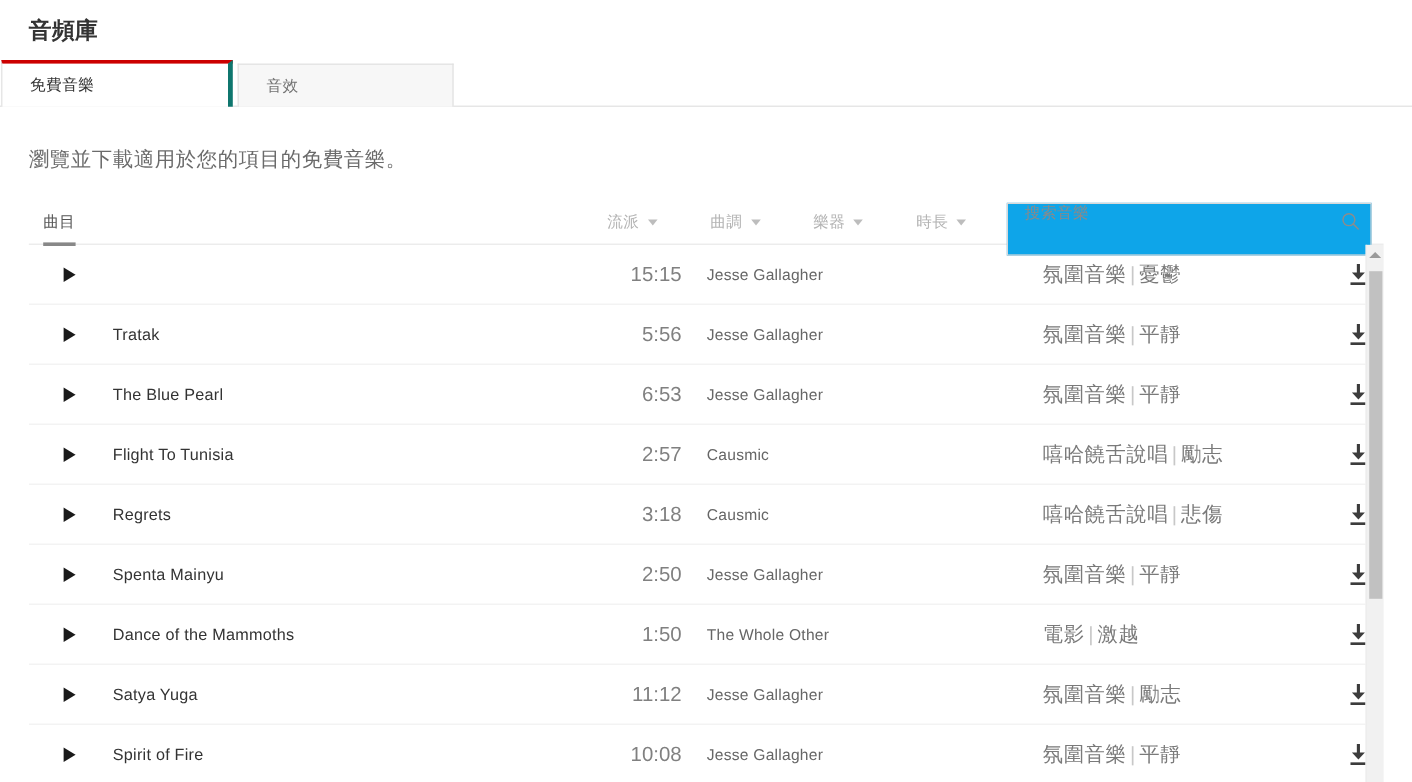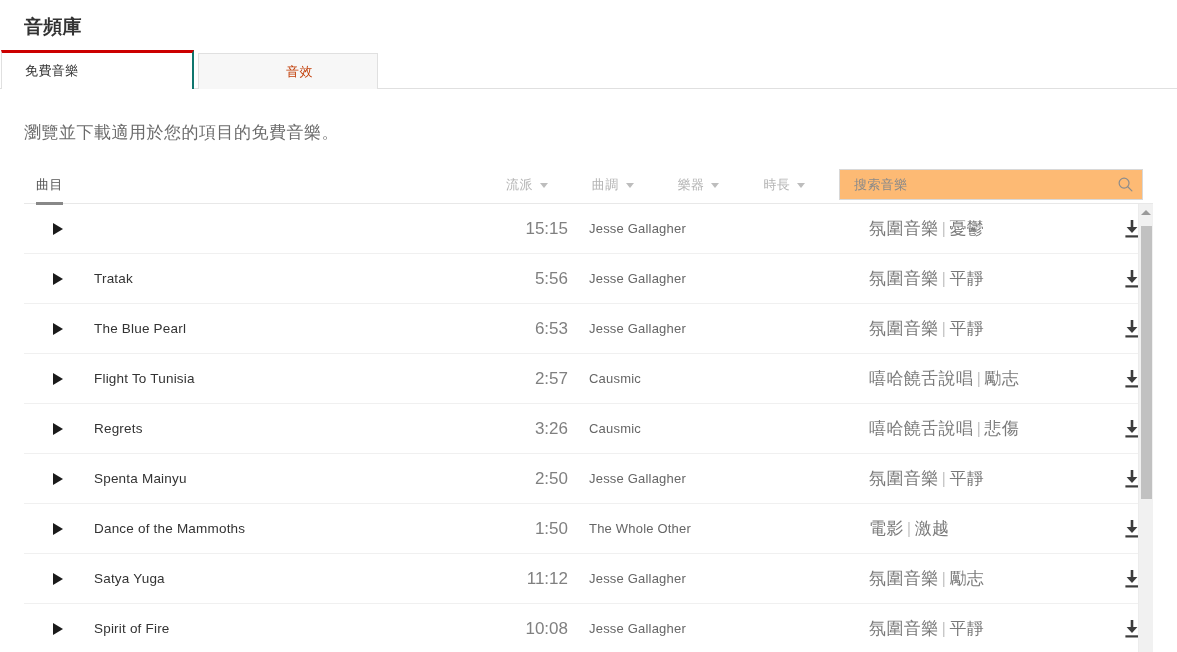--- a/index.html
+++ b/index.html
@@ -54,34 +54,33 @@
     letter-spacing: .4px;
     cursor: pointer;
     user-select: none;
   }
   .tab.active {
     width: 193px;
     padding-left: 23px;
     background: #ffffff;
     color: #333333;
     border-left: 1px solid #e0e0e0;
-    border-right: 2px solid #0f766e;
+    border-right: 4px solid #0f766e;
     border-top: 3px solid #cc0000;
   }
   .tab.inactive {
     width: 180px;
     margin-left: 4px;
     padding-left: 23px;
     background: #f7f7f7;
-    color: #c2410c;
+    color: #737373;
     border: 1px solid #e0e0e0;
     border-bottom: none;
     align-self: flex-end;
     height: 36px;
-    justify-content: center;
   }
 
   
   .subtitle {
     margin: 0;
     padding: 32px 0 0 24px;
     font-size: 17px;
     font-weight: 400;
     color: #6b6b6b;
     letter-spacing: .5px;
@@ -142,26 +141,26 @@
     border-right: 4px solid transparent;
     border-top: 5px solid #bdbdbd;
     display: inline-block;
   }
 
   .search-wrap {
     position: absolute;
     right: 10px;
     top: 3px;
     width: 304px;
-    height: 31px;
+    height: 44px;
     border: 1px solid #d8d8d8;
-    background: #fdba74;
-    box-sizing: border-box;
-    display: flex;
-    align-items: center;
+    background: #0ea5e9;
+    box-sizing: border-box;
+    display: flex;
+    align-items: flex-start;
   }
   .search-input {
     flex: 1;
     border: none;
     outline: none;
     font-family: inherit;
     font-size: 13px;
     color: #333333;
     padding: 0 8px 0 14px;
     background: transparent;
@@ -409,21 +408,21 @@
         <span class="track-genre"><span>嘻哈饒舌說唱</span><span class="sep">|</span><span>勵志</span></span>
         <span class="download-btn"><svg width="22" height="20" viewBox="0 0 22 20" aria-hidden="true">
             <path d="M11 1 V10" stroke="#3c3c3c" stroke-width="2.6" stroke-linecap="butt"></path>
             <path d="M5.6 8 L11 14 L16.4 8 Z" fill="#3c3c3c"></path>
             <rect x="4.4" y="16.3" width="13.2" height="2.2" fill="#3c3c3c"></rect>
           </svg></span>
       </div>
       <div class="track-row">
         <span class="play-btn"></span>
         <span class="track-title">Regrets</span>
-        <span class="track-duration">3:26</span>
+        <span class="track-duration">3:18</span>
         <span class="track-artist">Causmic</span>
         <span class="track-genre"><span>嘻哈饒舌說唱</span><span class="sep">|</span><span>悲傷</span></span>
         <span class="download-btn"><svg width="22" height="20" viewBox="0 0 22 20" aria-hidden="true">
             <path d="M11 1 V10" stroke="#3c3c3c" stroke-width="2.6" stroke-linecap="butt"></path>
             <path d="M5.6 8 L11 14 L16.4 8 Z" fill="#3c3c3c"></path>
             <rect x="4.4" y="16.3" width="13.2" height="2.2" fill="#3c3c3c"></rect>
           </svg></span>
       </div>
       <div class="track-row">
         <span class="play-btn"></span>

